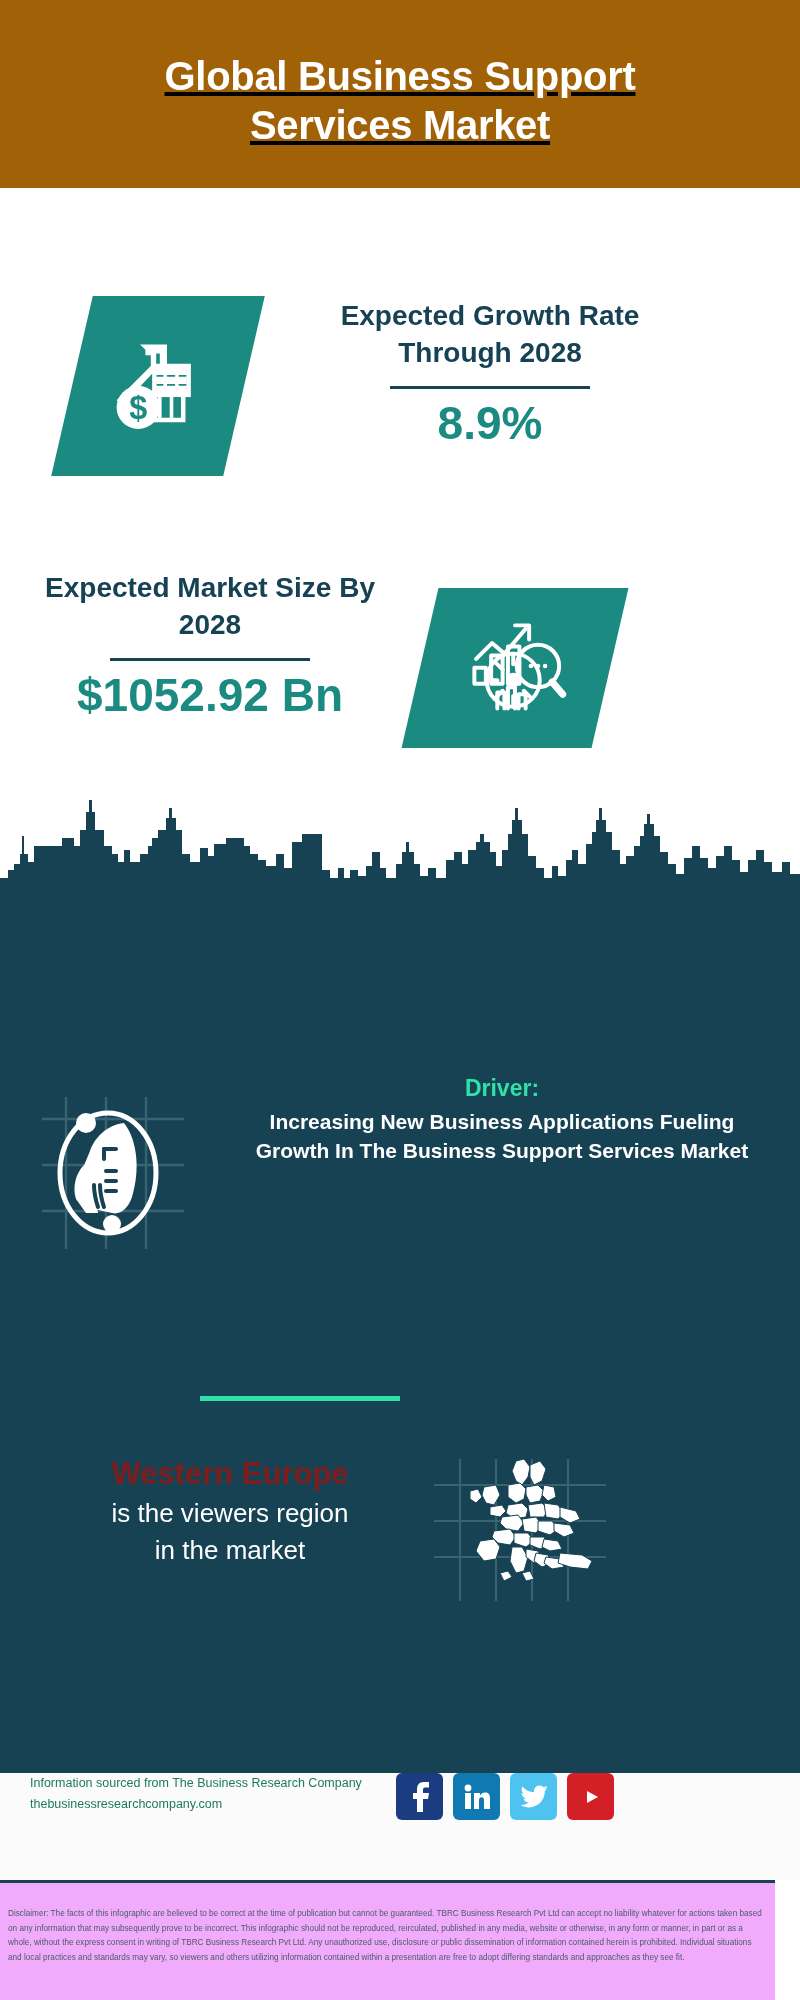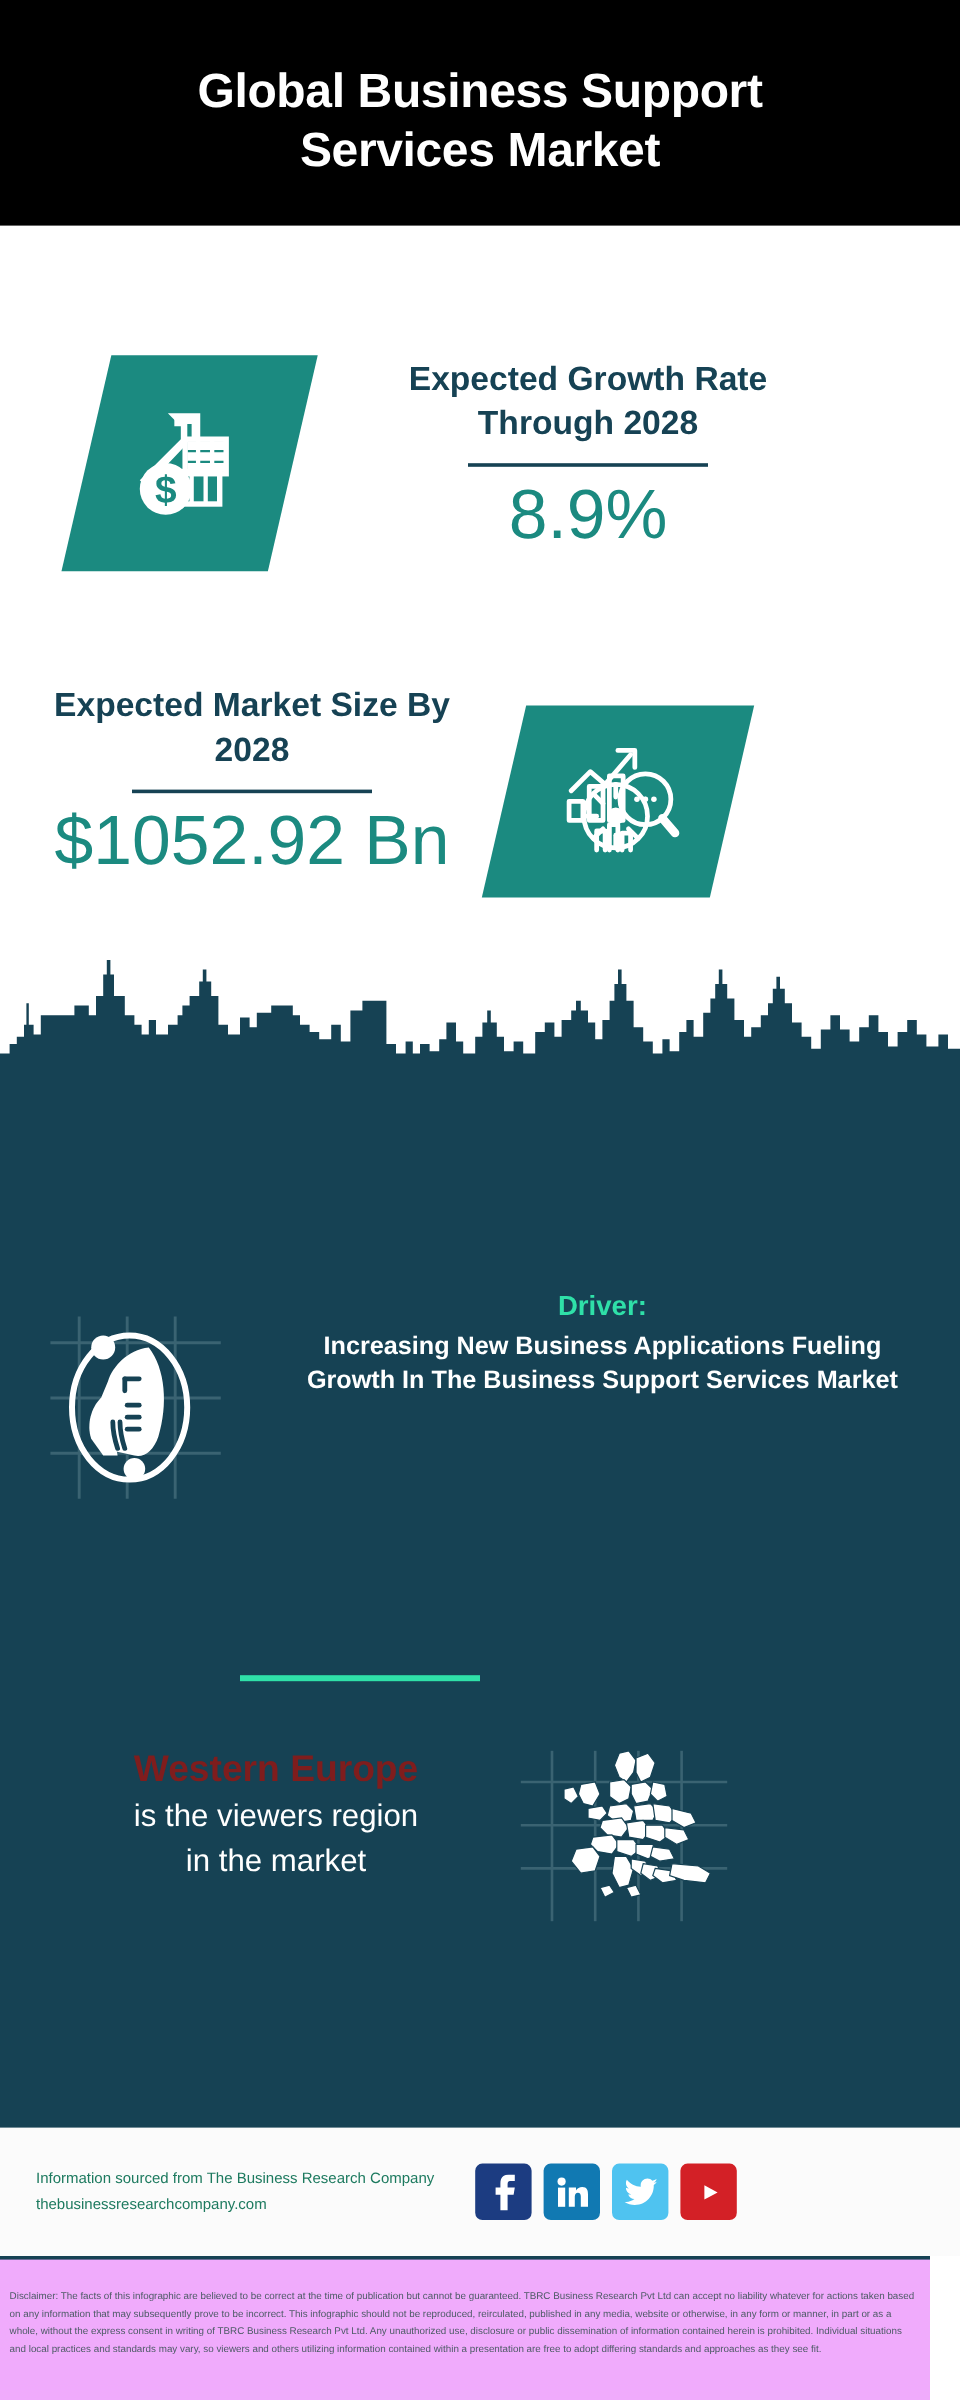--- a/index.html
+++ b/index.html
@@ -10,22 +10,22 @@
     width:800px;
     height:2000px;
     position:relative;
     overflow:hidden;
   }
   .page { width:800px; height:2000px; position:relative; background:#ffffff; }
 
   
   .header {
     position:absolute; left:0; top:0; width:800px; height:188px;
-    background:#000000;
-    display:flex; align-items:center; justify-content:center;
+    background:#a16207;
+    display:flex; align-items:center; justify-content:center;text-decoration:underline;
   }
   .header-title {
     color:#ffffff;
     font-size:40px;
     font-weight:bold;
     line-height:1.22;
     text-align:center;
     letter-spacing:-0.3px;
     width:640px;
     padding-top:14px;
@@ -46,21 +46,21 @@
   .icon1 .ico-inner { transform:skewX(13deg); }
 
   .stat1-text { position:absolute; left:280px; top:2px; width:420px; text-align:center; }
   .stat-label {
     color:#164254; font-size:28px; font-weight:bold; line-height:1.32;
   }
   .divider-dark {
     width:200px; height:3px; background:#164254; margin:14px auto 10px auto;
   }
   .stat-value {
-    color:#1b8a80; font-size:58px; font-weight:normal; line-height:1.05;
+    color:#1b8a80; font-size:46px; font-weight:bold; line-height:1.05;
   }
 
   
   .stat2 { position:absolute; left:0; top:570px; width:800px; height:200px; }
   .stat2-text { position:absolute; left:20px; top:0px; width:380px; text-align:center; }
   .icon2 { left:420px; top:18px; width:190px; height:160px; }
   .icon2 .ico-inner { transform:skewX(13deg); }
 
   
   .dark-zone {
@@ -95,21 +95,21 @@
   .region-map { position:absolute; left:430px; top:0px; width:180px; height:150px; }
 
   
   .footer {
     position:absolute; left:0; top:1770px; width:800px; height:110px;
     background:#fbfbfb;
     border-top:3px solid #164254;
   }
   .footer-inner {
     position:absolute; left:0; top:0; width:737px; height:107px;
-    display:flex; align-items:center;
+    display:flex; 
   }
   .footer-text { margin-left:30px; width:350px; }
   .footer-line { color:#1d7a5f; font-size:12.5px; line-height:1.7; }
   .socials { display:flex; gap:10px; margin-left:16px; }
   .social {
     width:47px; height:47px; border-radius:6px;
     display:flex; align-items:center; justify-content:center;
   }
   .s-fb { background:#1c3c81; }
   .s-li { background:#1179b2; }

